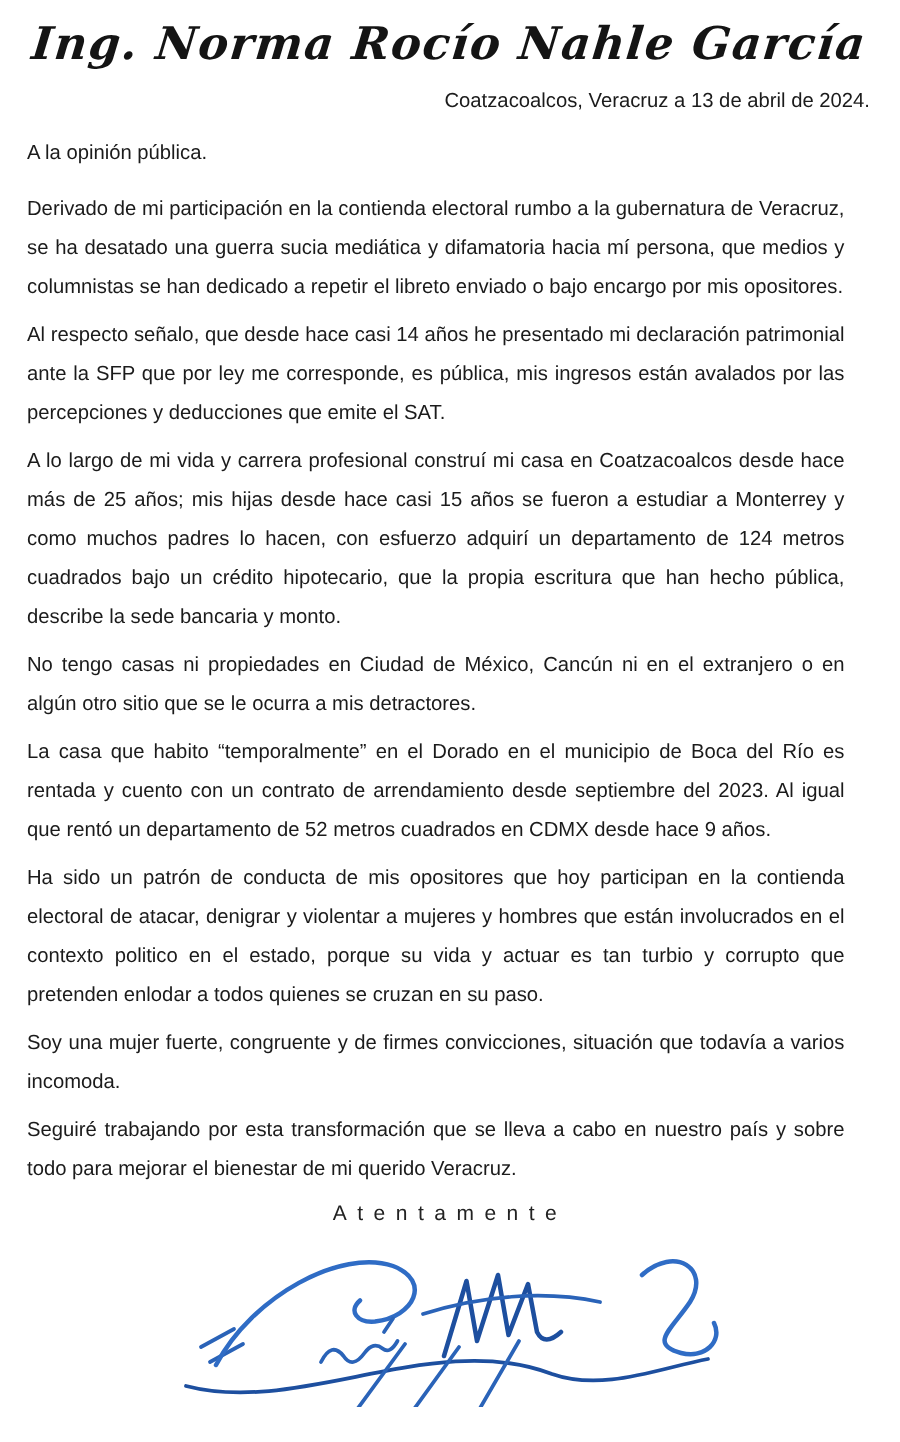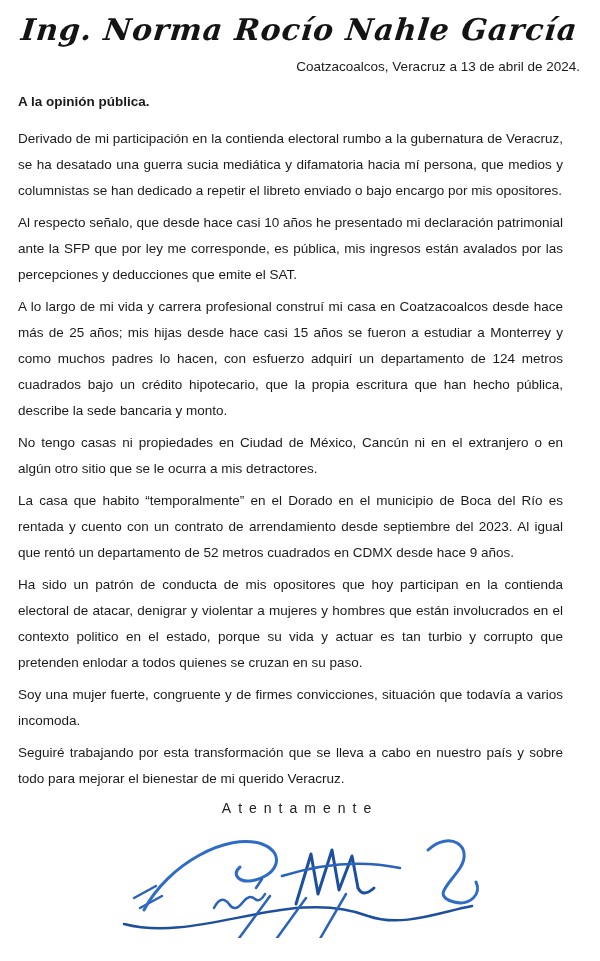--- a/index.html
+++ b/index.html
@@ -26,21 +26,20 @@
   }
   .dateline {
     margin: 12px 20px 0 0;
     text-align: right;
     font-size: 13.5px;
     color: #1b1b1b;
   }
   .salutation {
     margin: 20px 0 0 18px;
     font-size: 13.5px;
-    font-weight: bold;
   }
   .paragraphs {
     margin: 17px 37px 0 18px;
     text-align: justify;
     font-size: 13.5px;
     line-height: 26px;
   }
   .paragraphs p { margin: 0 0 6px 0; }
   .closing {
     margin-top: 8px;
@@ -63,21 +62,21 @@
 <div class="page">
 
   <div class="letterhead">Ing. Norma Rocío Nahle García</div>
 
   <div class="dateline">Coatzacoalcos, Veracruz a 13 de abril de 2024.</div>
 
   <div class="salutation">A la opinión pública.</div>
 
   <div class="paragraphs">
     <p>Derivado de mi participación en la contienda electoral rumbo a la gubernatura de Veracruz, se ha desatado una guerra sucia mediática y difamatoria hacia mí persona, que medios y columnistas se han dedicado a repetir el libreto enviado o bajo encargo por mis opositores.</p>
-    <p>Al respecto señalo, que desde hace casi 10 años he presentado mi declaración patrimonial ante la SFP que por ley me corresponde, es pública, mis ingresos están avalados por las percepciones y deducciones que emite el SAT.</p>
+    <p>Al respecto señalo, que desde hace casi 14 años he presentado mi declaración patrimonial ante la SFP que por ley me corresponde, es pública, mis ingresos están avalados por las percepciones y deducciones que emite el SAT.</p>
     <p>A lo largo de mi vida y carrera profesional construí mi casa en Coatzacoalcos desde hace más de 25 años; mis hijas desde hace casi 15 años se fueron a estudiar a Monterrey y como muchos padres lo hacen, con esfuerzo adquirí un departamento de 124 metros cuadrados bajo un crédito hipotecario, que la propia escritura que han hecho pública, describe la sede bancaria y monto.</p>
     <p>No tengo casas ni propiedades en Ciudad de México, Cancún ni en el extranjero o en algún otro sitio que se le ocurra a mis detractores.</p>
     <p>La casa que habito “temporalmente” en el Dorado en el municipio de Boca del Río es rentada y cuento con un contrato de arrendamiento desde septiembre del 2023. Al igual que rentó un departamento de 52 metros cuadrados en CDMX desde hace 9 años.</p>
     <p>Ha sido un patrón de conducta de mis opositores que hoy participan en la contienda electoral de atacar, denigrar y violentar a mujeres y hombres que están involucrados en el contexto politico en el estado, porque su vida y actuar es tan turbio y corrupto que pretenden enlodar a todos quienes se cruzan en su paso.</p>
     <p>Soy una mujer fuerte, congruente y de firmes convicciones, situación que todavía a varios incomoda.</p>
     <p>Seguiré trabajando por esta transformación que se lleva a cabo en nuestro país y sobre todo para mejorar el bienestar de mi querido Veracruz.</p>
   </div>
 
   <div class="closing">Atentamente</div>
 

